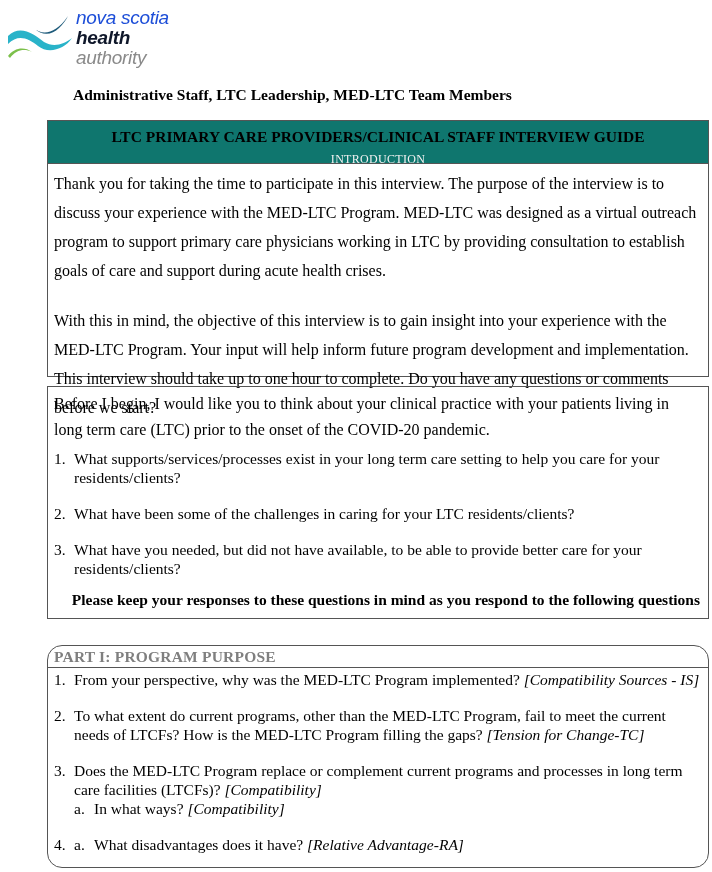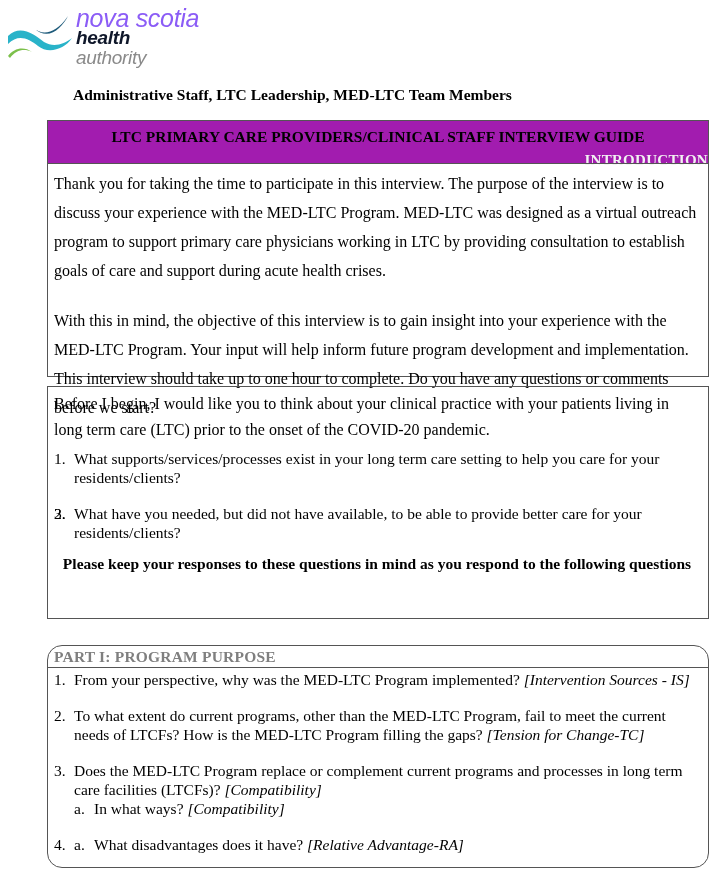--- a/index.html
+++ b/index.html
@@ -4,47 +4,47 @@
   <style>
     html, body { margin: 0; padding: 0; background: #ffffff; }
     body {
       width: 712px; height: 872px; position: relative; overflow: hidden;
       font-family: "Liberation Serif", "DejaVu Serif", serif;
       color: #000;
     }
     .logo { position: absolute; left: 4px; top: 4px; width: 200px; height: 56px; }
     .logo svg { position: absolute; left: 0; top: 0; }
     .logo-text { position: absolute; left: 72px; top: 4px; font-family: "Liberation Sans", "DejaVu Sans", sans-serif; font-style: italic; line-height: 20px; }
-    .logo-line1 { font-size: 25px; color: #8b5cf6; letter-spacing: -0.3px; }
+    .logo-line1 { font-size: 19px; color: #1d4ed8; letter-spacing: -0.3px; }
     .logo-line2 { font-size: 19px; color: #8a8a8a; letter-spacing: -0.3px; }
     .logo-line2 b { color: #0f172a; font-weight: bold; }
 
     .audience {
       position: absolute; left: 73px; top: 86px;
       font-size: 15.5px; font-weight: bold;
     }
 
     .box {
       position: absolute; left: 47px; width: 662px;
       border: 1px solid #555; box-sizing: border-box;
     }
-    .header-box { top: 120px; height: 44px; background: #a21caf; border-bottom: none; }
+    .header-box { top: 120px; height: 44px; background: #0f766e; border-bottom: none; }
     .header-title { text-align: center; font-weight: bold; font-size: 15.5px; margin-top: 7px; }
-    .header-sub { text-align: right; font-weight: bold; font-size: 15px; color: #f2f2f2; margin-top: 6px; letter-spacing: 0.3px; }
+    .header-sub { text-align: center; font-weight: normal; font-size: 12px; color: #f2f2f2; margin-top: 6px; letter-spacing: 0.3px; }
 
     .intro-box { top: 163px; height: 214px; padding: 5px 8px 0 6px; font-size: 16px; line-height: 29px; }
     .intro-box p { margin: 0; }
     .intro-box p + p { margin-top: 21px; }
 
     .pre-box { top: 386px; height: 233px; padding: 4px 8px 0 6px; font-size: 16px; }
     .pre-intro { line-height: 26px; }
     ol.qlist { list-style: none; margin: 6px 0 0 0; padding: 0; }
     ol.qlist li { position: relative; padding-left: 20px; line-height: 19px; margin-bottom: 17px; font-size: 15.5px; }
     ol.qlist li .num { position: absolute; left: 0; top: 0; }
-    .pre-note { font-weight: bold; text-align: center; font-size: 15.5px; margin-top: -4px; }
+    .pre-note { font-weight: bold; text-align: right; font-size: 15.5px; margin-top: -4px; }
 
     .part-box { top: 645px; height: 223px; font-size: 15.5px; border-radius: 15px; }
     .part-header { color: #7f7f7f; font-weight: bold; font-size: 15.5px; padding: 2px 6px 1px 6px; border-bottom: 1px solid #555; letter-spacing: 0.2px; }
     .part-body { padding: 2px 8px 0 6px; }
     .part-body ol.qlist li { margin-bottom: 17px; }
     .tag { font-style: italic; }
     .sub { position: relative; padding-left: 20px; margin-top: 0; }
     .sub .num { position: absolute; left: 3px; }
   </style>
 </head>
@@ -71,31 +71,31 @@
 
 <div class="box intro-box">
   <p>Thank you for taking the time to participate in this interview. The purpose of the interview is to discuss your experience with the MED-LTC Program. MED-LTC was designed as a virtual outreach program to support primary care physicians working in LTC by providing consultation to establish goals of care and support during acute health crises.</p>
   <p>With this in mind, the objective of this interview is to gain insight into your experience with the MED-LTC Program. Your input will help inform future program development and implementation. This interview should take up to one hour to complete.  Do you have any questions or comments before we start?</p>
 </div>
 
 <div class="box pre-box">
   <div class="pre-intro">Before I begin, I would like you to think about your clinical practice with your patients living in long term care (LTC)  prior to the onset of the COVID-20 pandemic.</div>
   <ol class="qlist">
     <li><span class="num">1.</span><span>What supports/services/processes exist in your long term care setting to help you care for your residents/clients?</span></li>
-    <li><span class="num">2.</span></li>
+    <li><span class="num">2.</span><span>What have been some of the challenges in caring for your LTC residents/clients?</span></li>
     <li><span class="num">3.</span><span>What have you needed, but did not have available, to be able to provide better care for your residents/clients?</span></li>
   </ol>
   <div class="pre-note">Please keep your responses to these questions in mind as you respond to the following questions</div>
 </div>
 
 <div class="box part-box">
   <div class="part-header">PART I: PROGRAM PURPOSE</div>
   <div class="part-body">
     <ol class="qlist" style="margin-top:0">
-      <li><span class="num">1.</span><span>From your perspective, why was the MED-LTC Program implemented?  </span><span class="tag">[Intervention Sources - IS]</span></li>
+      <li><span class="num">1.</span><span>From your perspective, why was the MED-LTC Program implemented?  </span><span class="tag">[Compatibility Sources - IS]</span></li>
       <li><span class="num">2.</span><span>To what extent do current programs, other than the MED-LTC Program, fail to meet the current needs of LTCFs?  How is the MED-LTC Program filling the gaps? </span><span class="tag">[Tension for Change-TC]</span></li>
       <li><span class="num">3.</span><span>Does the MED-LTC Program replace or complement current programs and processes in long term care facilities (LTCFs)?  </span><span class="tag">[Compatibility]</span>
         <div class="sub"><span class="num">a.</span><span>In what ways? </span><span class="tag">[Compatibility]</span></div>
       </li>
       <li><span class="num">4.</span>
         <div class="sub"><span class="num">a.</span><span>What disadvantages does it have? </span><span class="tag">[Relative Advantage-RA]</span></div>
       </li>
     </ol>
   </div>
 </div>

